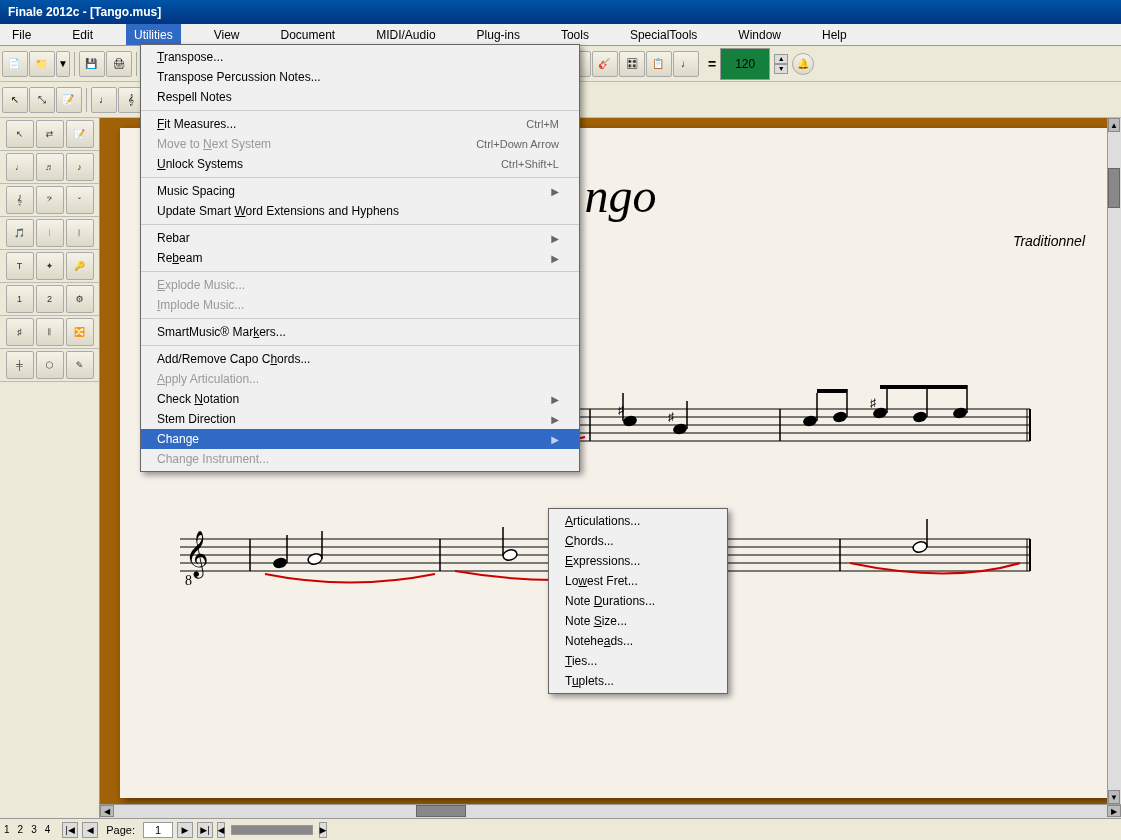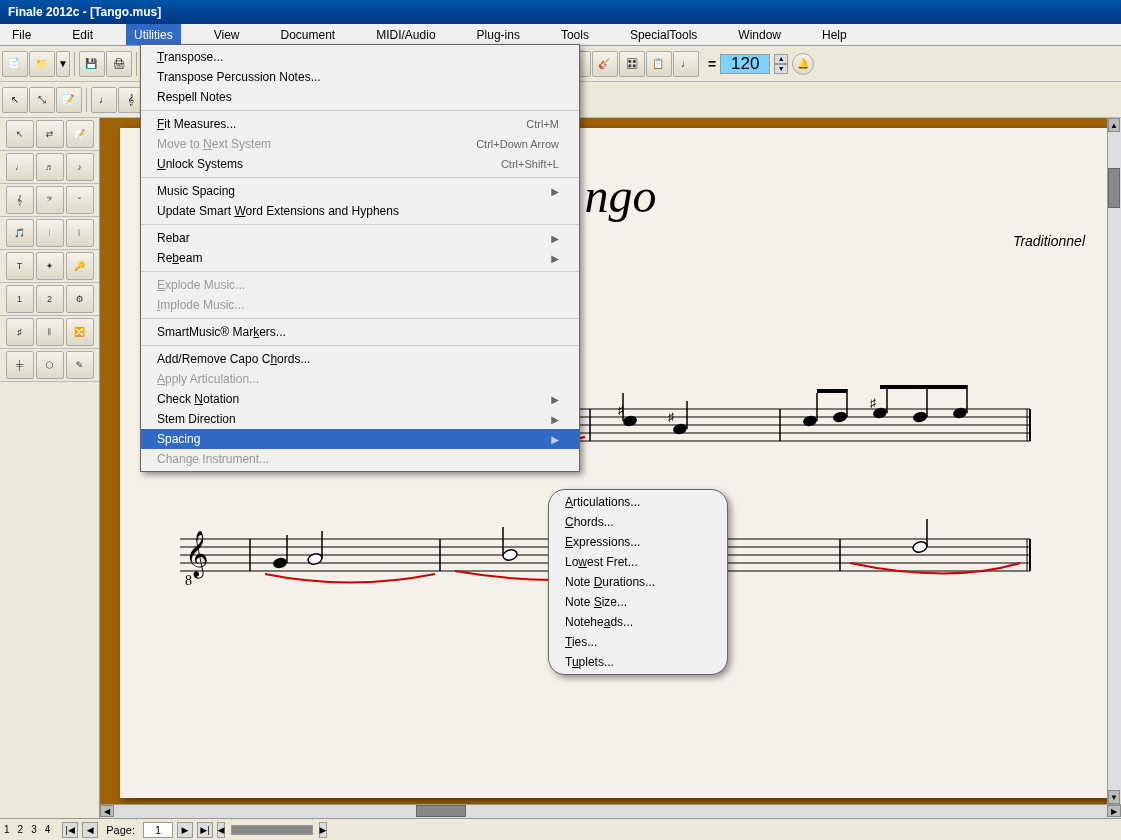--- a/index.html
+++ b/index.html
@@ -230,25 +230,25 @@
 
     
     .bpm-area {
       display: flex;
       align-items: center;
       gap: 4px;
       margin-left: 8px;
     }
     .bpm-input {
       width: 50px;
-      height: 20px;
+      height: 32px;
       border: 1px solid #999;
-      background: #7dd3fc;
+      background: #15803d;
       text-align: center;
-      font-size: 17px;
+      font-size: 12px;
     }
     .bpm-spinners {
       display: flex;
       flex-direction: column;
     }
     .bpm-spin-btn {
       width: 14px;
       height: 10px;
       background: #ddd;
       border: 1px solid #999;
@@ -620,30 +620,30 @@
   </div>
   <div class="menu-dropdown-item">
     <span>Check <span class="underline-char">N</span>otation</span>
     <span class="shortcut"><span class="arrow-right">▶</span></span>
   </div>
   <div class="menu-dropdown-item">
     <span>Stem Direction</span>
     <span class="shortcut"><span class="arrow-right">▶</span></span>
   </div>
   <div class="menu-dropdown-item highlighted">
-    <span>Spacing</span>
+    <span>Change</span>
     <span class="shortcut"><span class="arrow-right">▶</span></span>
   </div>
   <div class="menu-dropdown-item disabled">
     <span>Change Instrument...</span>
     <span class="shortcut"></span>
   </div>
 </div>
 
-<div id="change-submenu" style="top: 489px; border-radius: 17px;">
+<div id="change-submenu" style="top: 508px;">
   <div class="submenu-item">
     <span><span class="underline-char">A</span>rticulations...</span>
   </div>
   <div class="submenu-item">
     <span><span class="underline-char">C</span>hords...</span>
   </div>
   <div class="submenu-item">
     <span><span class="underline-char">E</span>xpressions...</span>
   </div>
   <div class="submenu-item">

